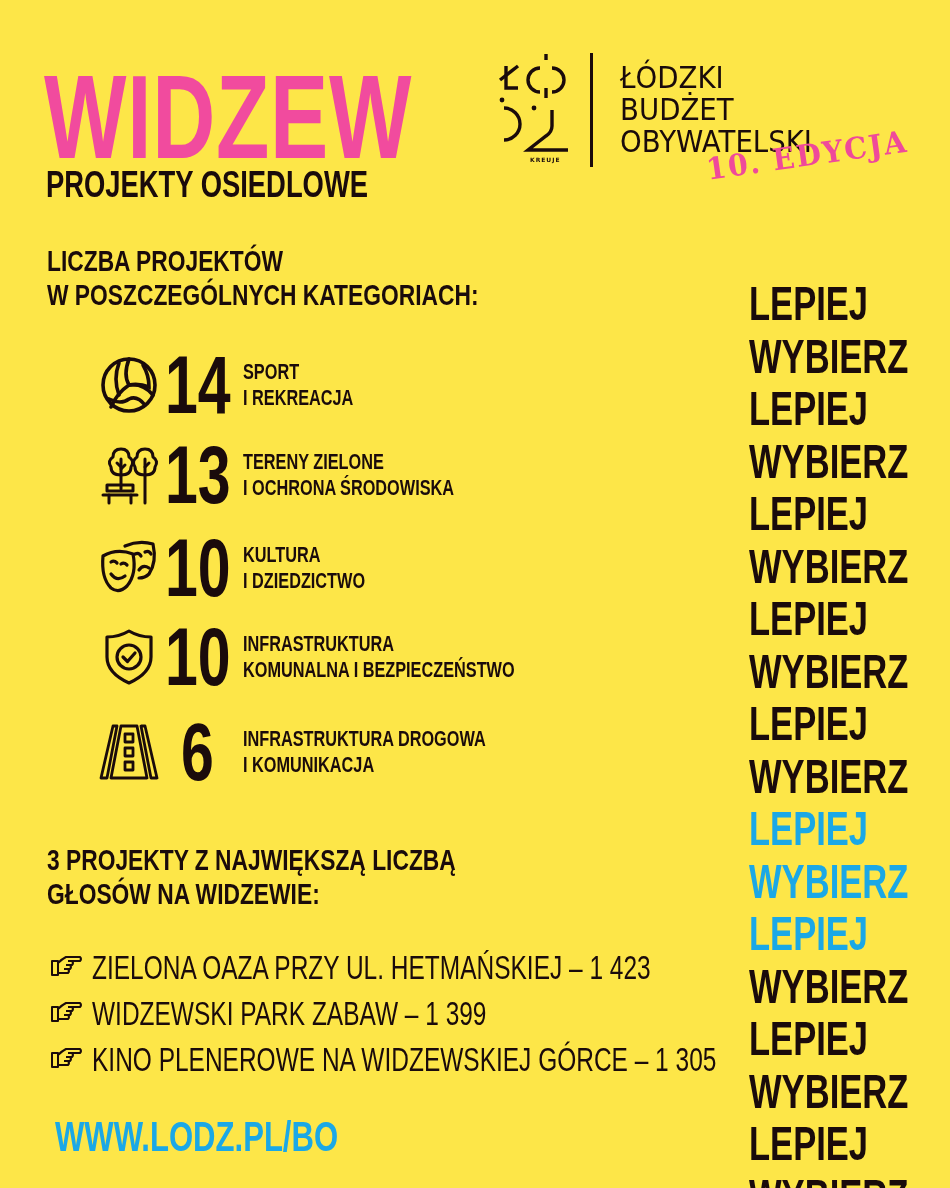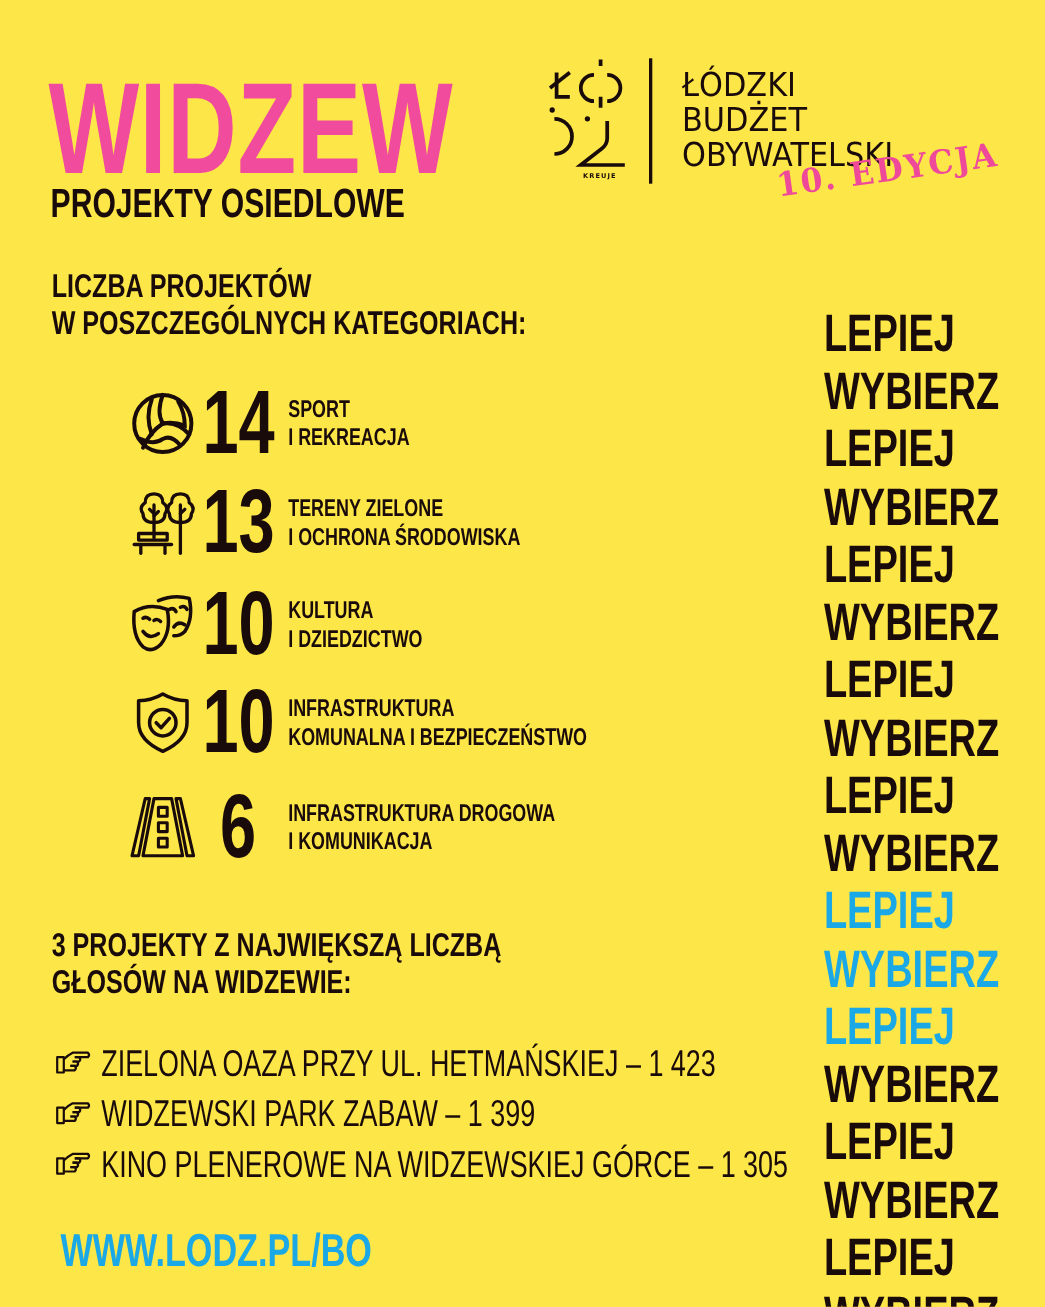--- a/index.html
+++ b/index.html
@@ -42,21 +42,21 @@
     }
 
     
     .section-heading {
       position: absolute; left: 47px;
       font-size: 30px; font-weight: 700; line-height: 34px;
       transform: scaleX(0.76); transform-origin: left top; white-space: nowrap;
     }
 
     
-    .cat-row { position: absolute; left: 112px; height: 80px; width: 520px; }
+    .cat-row { position: absolute; left: 93px; height: 80px; width: 520px; }
     .cat-icon { position: absolute; left: 6px; top: 10px; width: 60px; height: 60px; }
     .cat-count {
       position: absolute; top: 0; font-size: 82px; font-weight: 700; line-height: 80px;
       transform: scaleX(0.72); transform-origin: left top;
     }
     .cat-label {
       position: absolute; left: 150px; top: 14px;
       font-size: 22px; font-weight: 700; line-height: 26px;
       transform: scaleX(0.74); transform-origin: left top; white-space: nowrap;
     }

